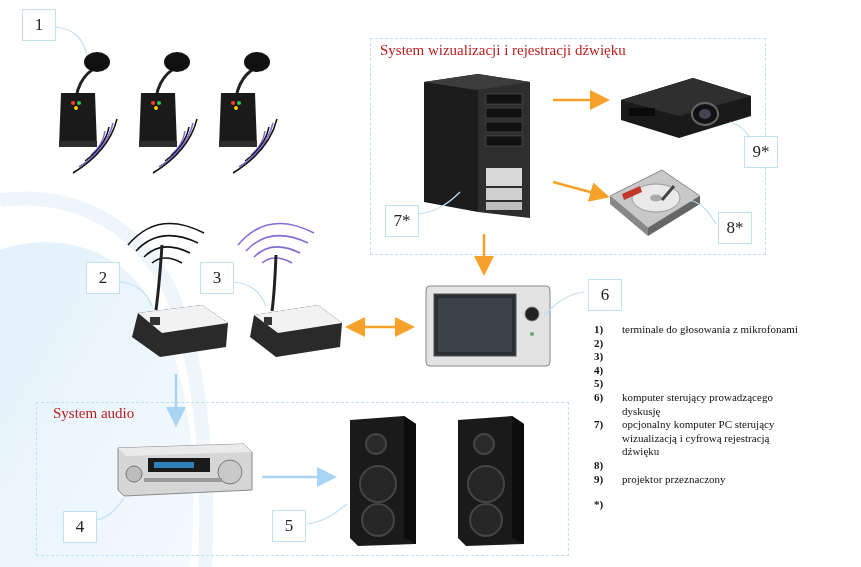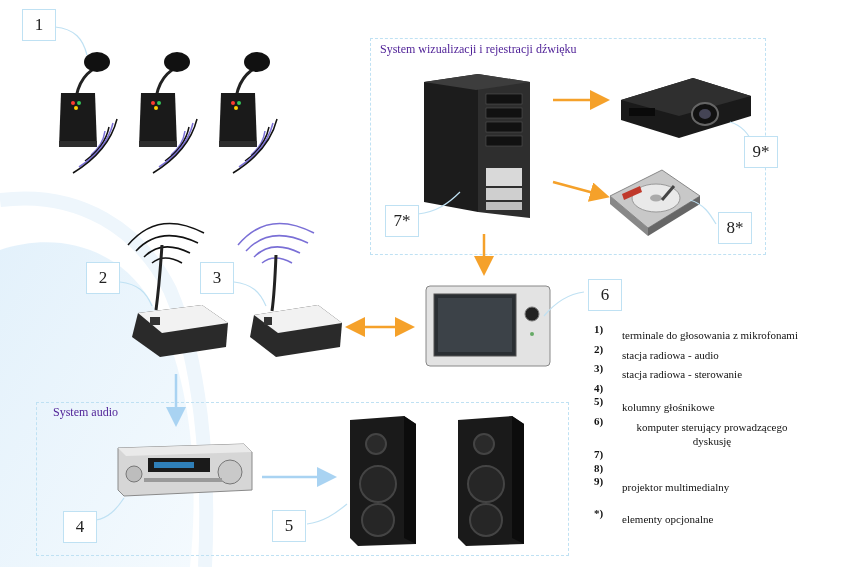--- a/index.html
+++ b/index.html
@@ -1,25 +1,25 @@
 <!DOCTYPE html>
 <html><head>
 <meta charset="utf-8">
 <style>
   html,body{margin:0;padding:0;}
   body{width:861px;height:567px;position:relative;overflow:hidden;background:#ffffff;font-family:"Liberation Serif",serif;}
   .bgwave{position:absolute;left:0;top:0;width:861px;height:567px;}
   .group{position:absolute;border:1px dashed #bfe1f3;}
-  .group-title{position:absolute;font-family:"Liberation Serif",serif;color:#4c1d95;font-size:12px;white-space:nowrap;}
+  .group-title{position:absolute;font-family:"Liberation Serif",serif;color:#b91c1c;font-size:15px;white-space:nowrap;}
   .numbox{position:absolute;width:34px;height:32px;border:1px solid #bfe1f3;background:#ffffff;font-family:"Liberation Serif",serif;font-size:17px;color:#222;display:flex;align-items:center;justify-content:center;box-sizing:border-box;}
   .device{position:absolute;}
   .legend{position:absolute;left:594px;top:323px;width:262px;font-family:"Liberation Serif",serif;font-size:11px;line-height:13.6px;color:#111;}
   .legend-item{display:flex;}
   .legend-key{width:28px;flex:none;font-weight:bold;}
-  .legend-text{flex:1;margin-top:6px;}
+  .legend-text{flex:1;}
   .legend-gap{height:12px;}
   svg{overflow:visible;}
 </style>
 </head>
 <body>
 
 <svg class="bgwave" viewBox="0 0 861 567">
   <defs>
     <linearGradient id="wg" x1="0" y1="0" x2="1" y2="1">
       <stop offset="0" stop-color="#e3f1fb"></stop>
@@ -220,45 +220,42 @@
   <line x1="262" y1="477" x2="332" y2="477" stroke="#a9d3f2" stroke-width="2.5" marker-end="url(#mb)"></line>
 </svg>
 
 <div class="legend">
   <div class="legend-item">
       <span class="legend-key">1)</span>
       <span class="legend-text">terminale do głosowania z mikrofonami</span>
     </div>
   <div class="legend-item">
       <span class="legend-key">2)</span>
-      <span class="legend-text">stacja radiowa - audio</span>
     </div>
   <div class="legend-item">
       <span class="legend-key">3)</span>
-      <span class="legend-text">stacja radiowa - sterowanie</span>
     </div>
   <div class="legend-item">
       <span class="legend-key">4)</span>
     </div>
   <div class="legend-item">
       <span class="legend-key">5)</span>
-      <span class="legend-text">kolumny głośnikowe</span>
     </div>
   <div class="legend-item">
       <span class="legend-key">6)</span>
-      <span class="legend-text" style="max-width:180px;text-align:center;">komputer sterujący prowadzącego dyskusję</span>
+      <span class="legend-text" style="max-width:180px;">komputer sterujący prowadzącego dyskusję</span>
     </div>
   <div class="legend-item">
       <span class="legend-key">7)</span>
+      <span class="legend-text" style="max-width:180px;">opcjonalny komputer PC sterujący wizualizacją i cyfrową rejestracją dźwięku</span>
     </div>
   <div class="legend-item">
       <span class="legend-key">8)</span>
     </div>
   <div class="legend-item">
       <span class="legend-key">9)</span>
-      <span class="legend-text">projektor multimedialny</span>
+      <span class="legend-text">projektor przeznaczony</span>
     </div>
   <div class="legend-gap"></div>
   <div class="legend-item">
       <span class="legend-key">*)</span>
-      <span class="legend-text">elementy opcjonalne</span>
     </div>
 </div>
 
 </body></html>

